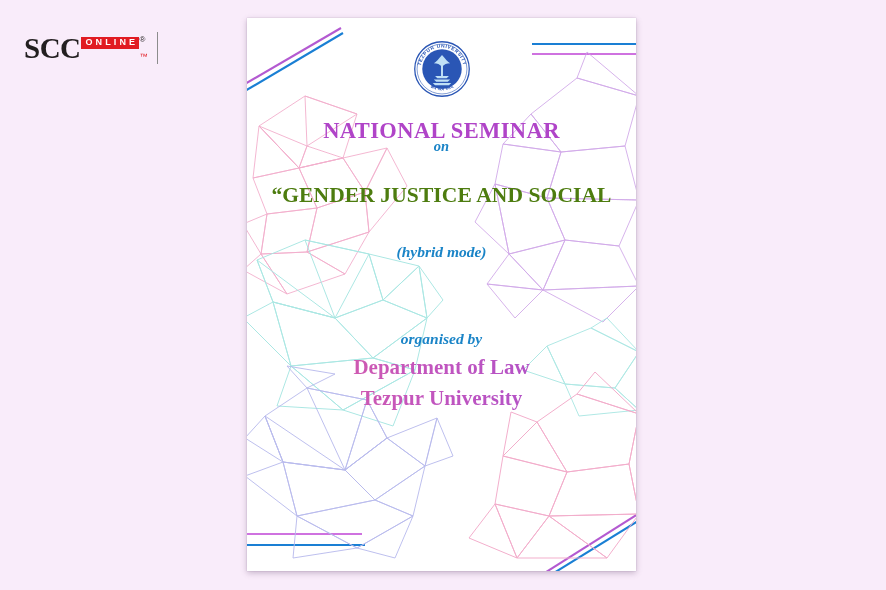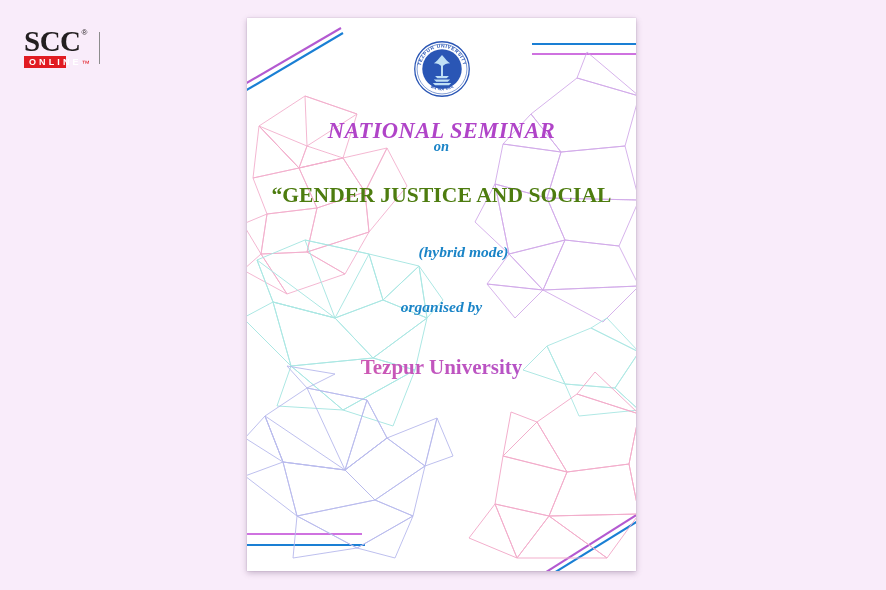--- a/index.html
+++ b/index.html
@@ -20,21 +20,21 @@
     position: absolute;
     left: 24px;
     top: 26px;
     display: flex;
     align-items: center;
     height: 44px;
   }
   #brand .scc-block {
     position: relative;
     display: flex;
-    flex-direction: column;
+    flex-direction: row;
     align-items: flex-start;
     line-height: 1;
   }
   #brand .scc-word {
     font-family: "Liberation Serif", serif;
     font-weight: bold;
     font-size: 29px;
     letter-spacing: -0.5px;
     color: #231f20;
     line-height: 0.92;
@@ -49,21 +49,21 @@
   }
   #brand .scc-online {
     background: #e11b22;
     color: #ffffff;
     font-family: "Liberation Sans", sans-serif;
     font-size: 9px;
     font-weight: bold;
     letter-spacing: 3.1px;
     padding: 1.5px 3px 1.5px 5px;
     margin-top: 2px;
-    width: 42px;
+    width: 58px;
     box-sizing: border-box;
     position: relative;
   }
   #brand .scc-tm {
     position: absolute;
     right: -9px;
     bottom: 0px;
     color: #e11b22;
     font-size: 8px;
     font-family: "Liberation Sans", sans-serif;
@@ -124,21 +124,20 @@
     text-align: center;
     left: 0;
   }
   .t-national {
     top: 100px;
     font-family: "Liberation Serif", serif;
     font-weight: bold;
     font-size: 22.5px;
     letter-spacing: 0.4px;
     color: #b044c8;
-    font-style: italic;
   }
   .t-on {
     top: 120px;
     font-family: "Liberation Serif", serif;
     font-weight: bold;
     font-style: italic;
     font-size: 14.5px;
     color: #1a84c7;
   }
   .t-topic {
@@ -150,24 +149,23 @@
     letter-spacing: 0.1px;
     color: #4d7c0f;
   }
   .t-mode {
     top: 225px;
     font-family: "Liberation Serif", serif;
     font-weight: bold;
     font-style: italic;
     font-size: 15.5px;
     color: #1a84c7;
-    padding-left: 22px;
   }
   .t-organised {
-    top: 280px;
+    top: 312px;
     font-family: "Liberation Serif", serif;
     font-weight: bold;
     font-style: italic;
     font-size: 15.5px;
     color: #1a84c7;
   }
   .t-dept {
     top: 334px;
     font-family: "Liberation Serif", serif;
     font-weight: bold;
@@ -346,17 +344,18 @@
 
     <div class="txt t-topic">
       <div>“GENDER JUSTICE AND SOCIAL</div>
     </div>
 
     <div class="txt t-mode">(hybrid mode)</div>
 
     <div class="txt t-organised">organised by</div>
 
     <div class="txt t-dept">
+      <div>Department of Law</div>
       <div>Tezpur University</div>
     </div>
 
   </div>
 </div>
 
 </body></html>

